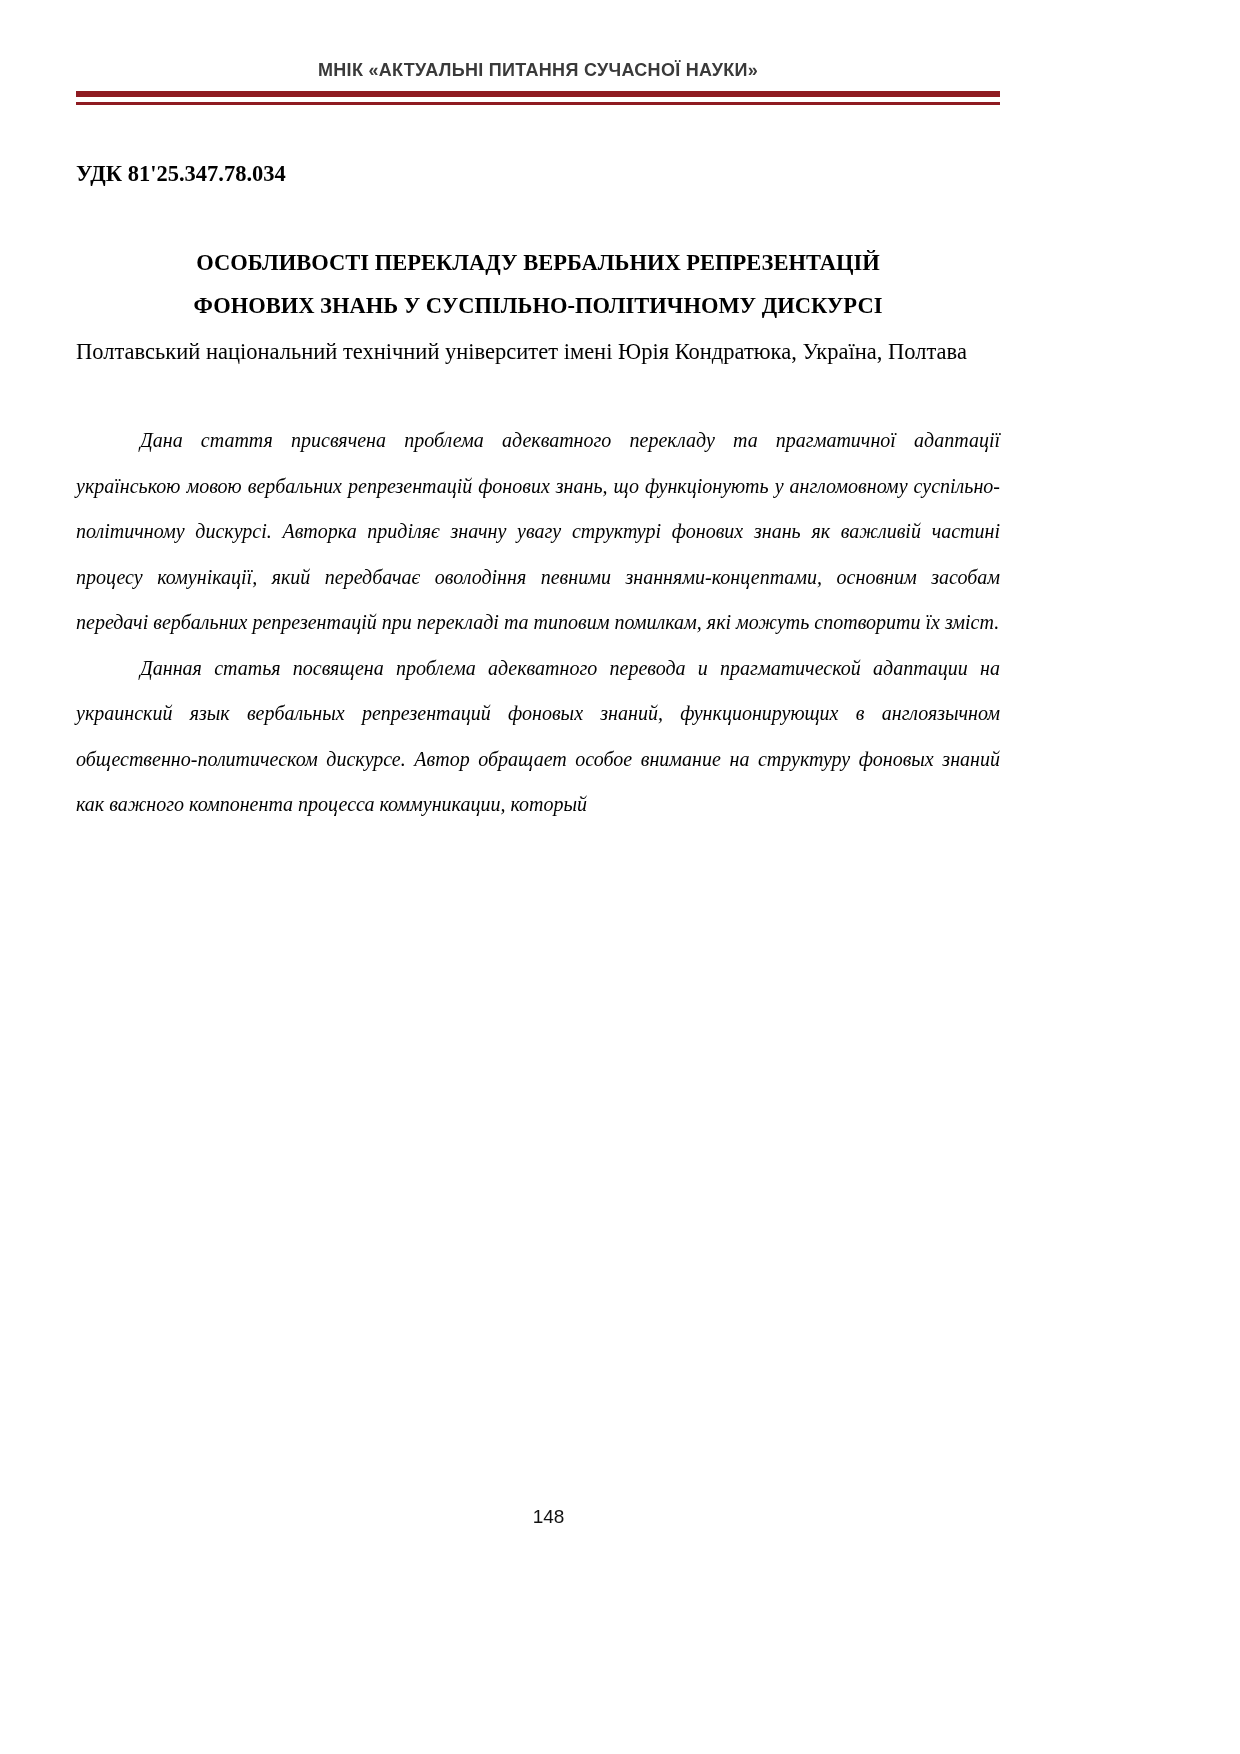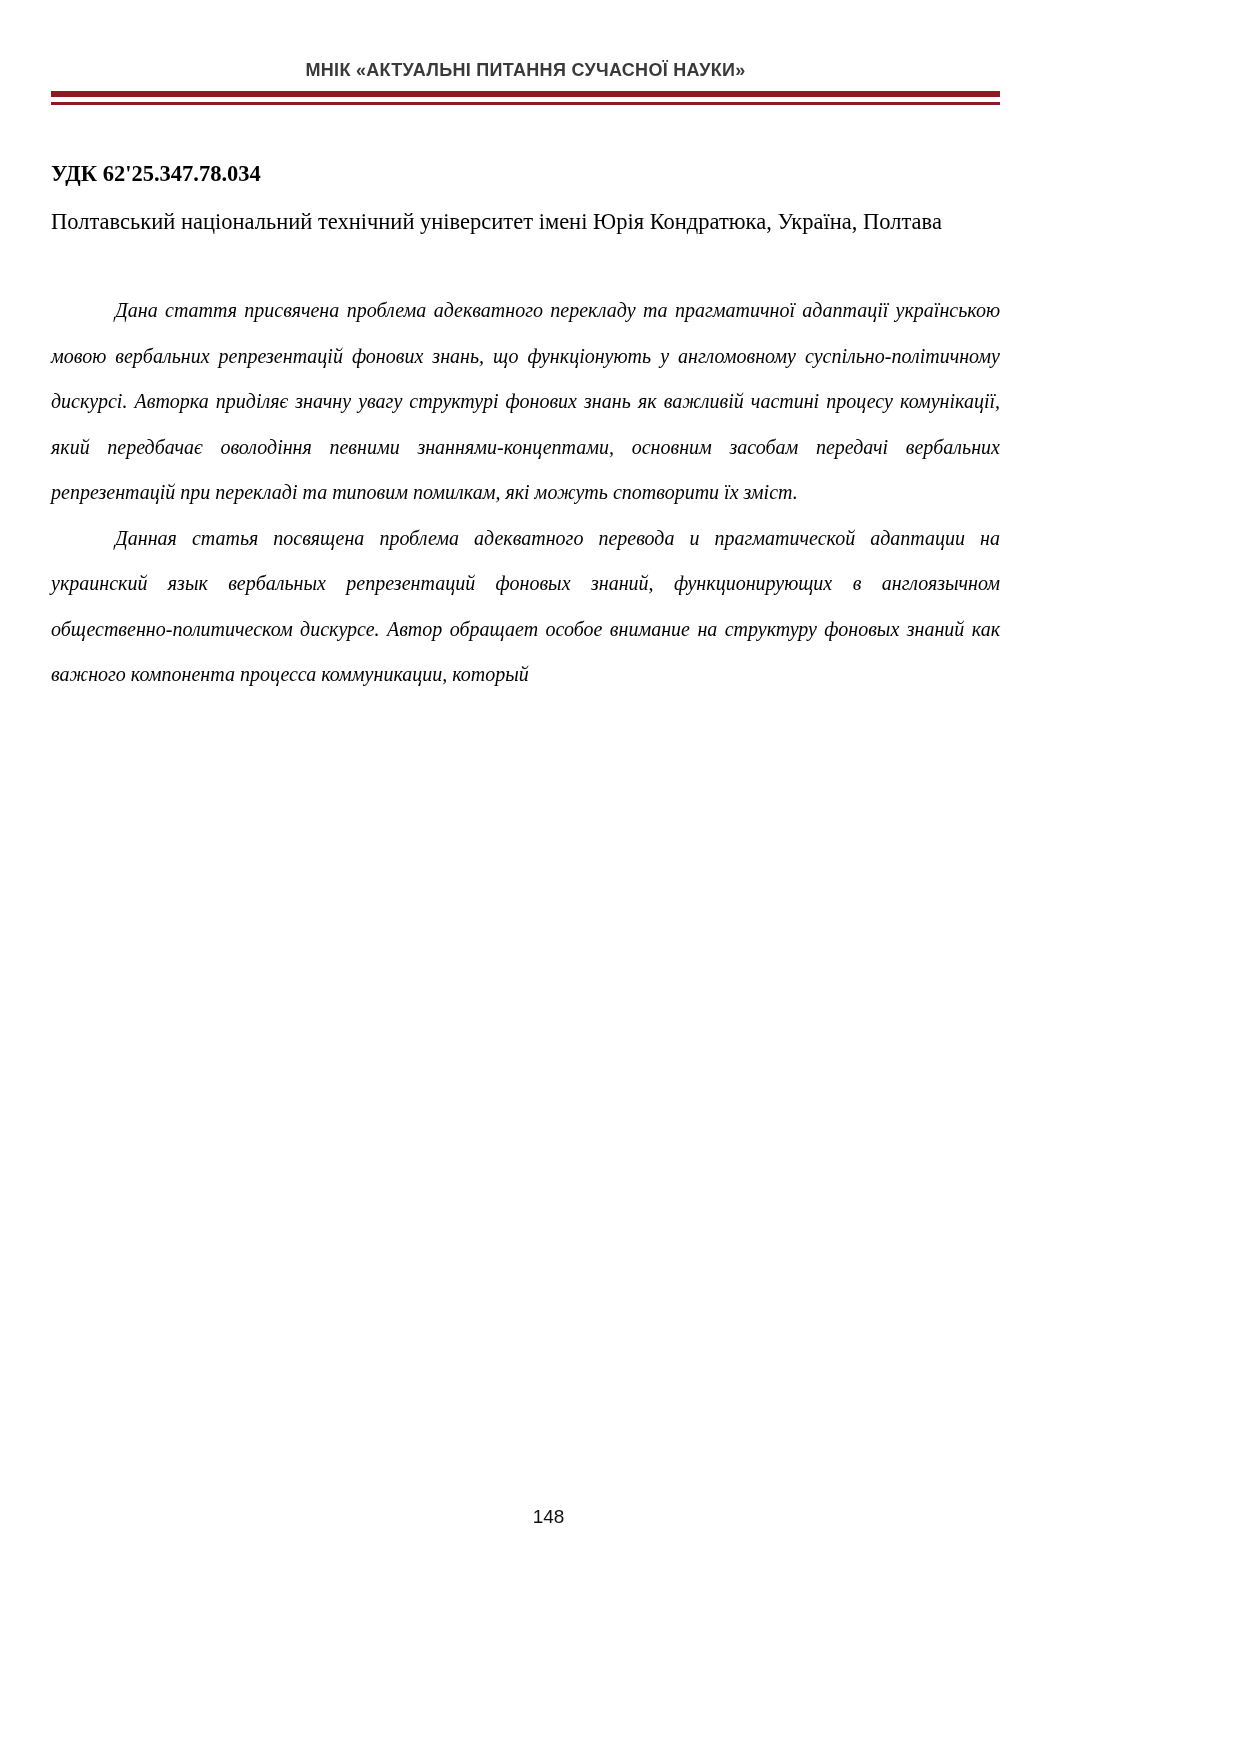--- a/index.html
+++ b/index.html
@@ -7,21 +7,21 @@
     padding: 0;
     background: #ffffff;
   }
   .page {
     position: relative;
     width: 1240px;
     height: 1539px;
     margin: 0 auto;
     background: #ffffff;
     box-sizing: border-box;
-    padding: 58px 240px 0 51px;
+    padding: 58px 240px 0 76px;
     font-family: "Liberation Serif", serif;
     color: #000000;
     overflow: hidden;
   }
   .running-header {
     text-align: center;
     font-family: "Liberation Sans", sans-serif;
     font-weight: bold;
     font-size: 18px;
     letter-spacing: 0.3px;
@@ -99,22 +99,26 @@
 
   <header>
     <div class="running-header">МНІК «АКТУАЛЬНІ ПИТАННЯ СУЧАСНОЇ НАУКИ»</div>
     <div class="rule-thick"></div>
     <div class="rule-thin"></div>
   </header>
 
   <main>
 
 
-    <p class="udc">УДК 62'25.347.78.034</p>
+    <p class="udc">УДК 81'25.347.78.034</p>
 
+    <h1 class="title">
+      <span class="t-line">ОСОБЛИВОСТІ ПЕРЕКЛАДУ ВЕРБАЛЬНИХ РЕПРЕЗЕНТАЦІЙ</span>
+      <span class="t-line">ФОНОВИХ ЗНАНЬ У СУСПІЛЬНО-ПОЛІТИЧНОМУ ДИСКУРСІ</span>
+    </h1>
 
 
     <p class="affiliation">Полтавський національний технічний університет імені Юрія Кондратюка, Україна, Полтава</p>
 
     <section class="abstract">
       <p>Дана стаття присвячена проблема адекватного перекладу та прагматичної адаптації українською мовою вербальних репрезентацій фонових знань, що функціонують у англомовному суспільно-політичному дискурсі. Авторка приділяє значну увагу структурі фонових знань як важливій частині процесу комунікації,  який  передбачає оволодіння певними знаннями-концептами, основним засобам передачі вербальних репрезентацій при перекладі та типовим помилкам, які можуть спотворити їх зміст.</p>
       <p>Данная статья посвящена проблема адекватного перевода и прагматической адаптации на украинский язык вербальных репрезентаций фоновых знаний, функционирующих в англоязычном общественно-политическом дискурсе. Автор обращает особое внимание на структуру фоновых знаний как важного компонента процесса коммуникации, который</p>
     </section>
 
   </main>

